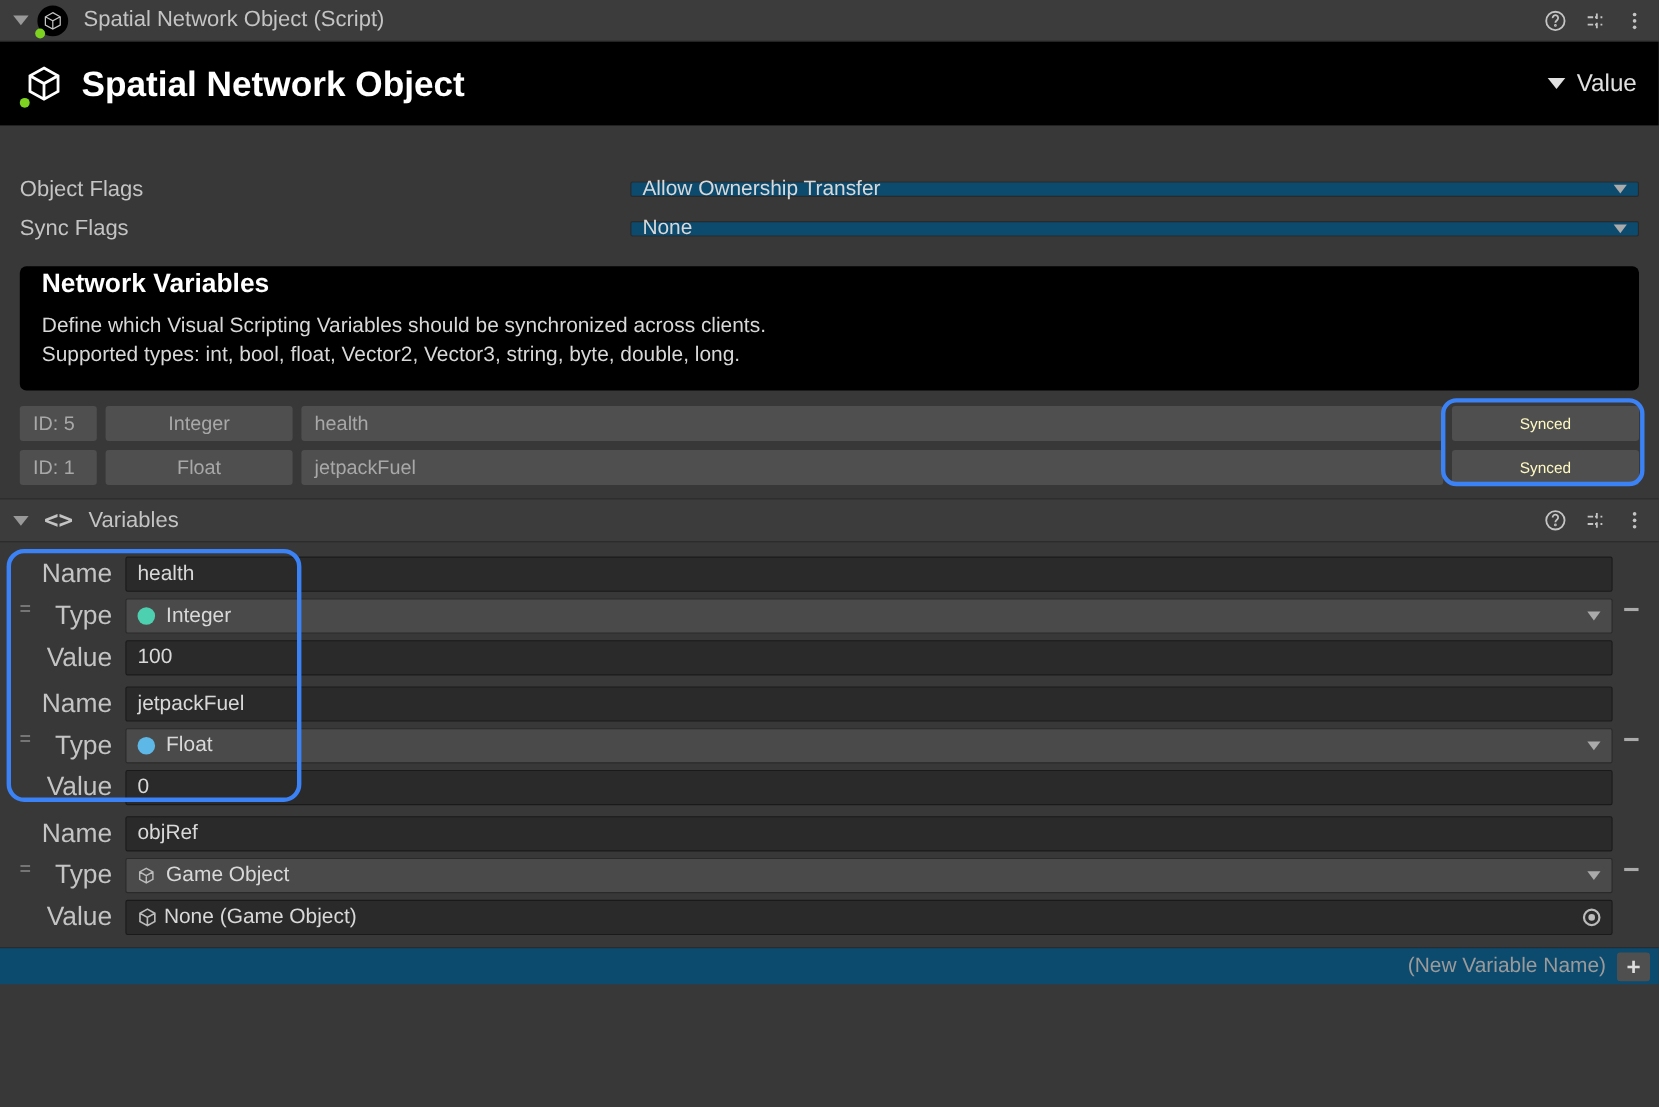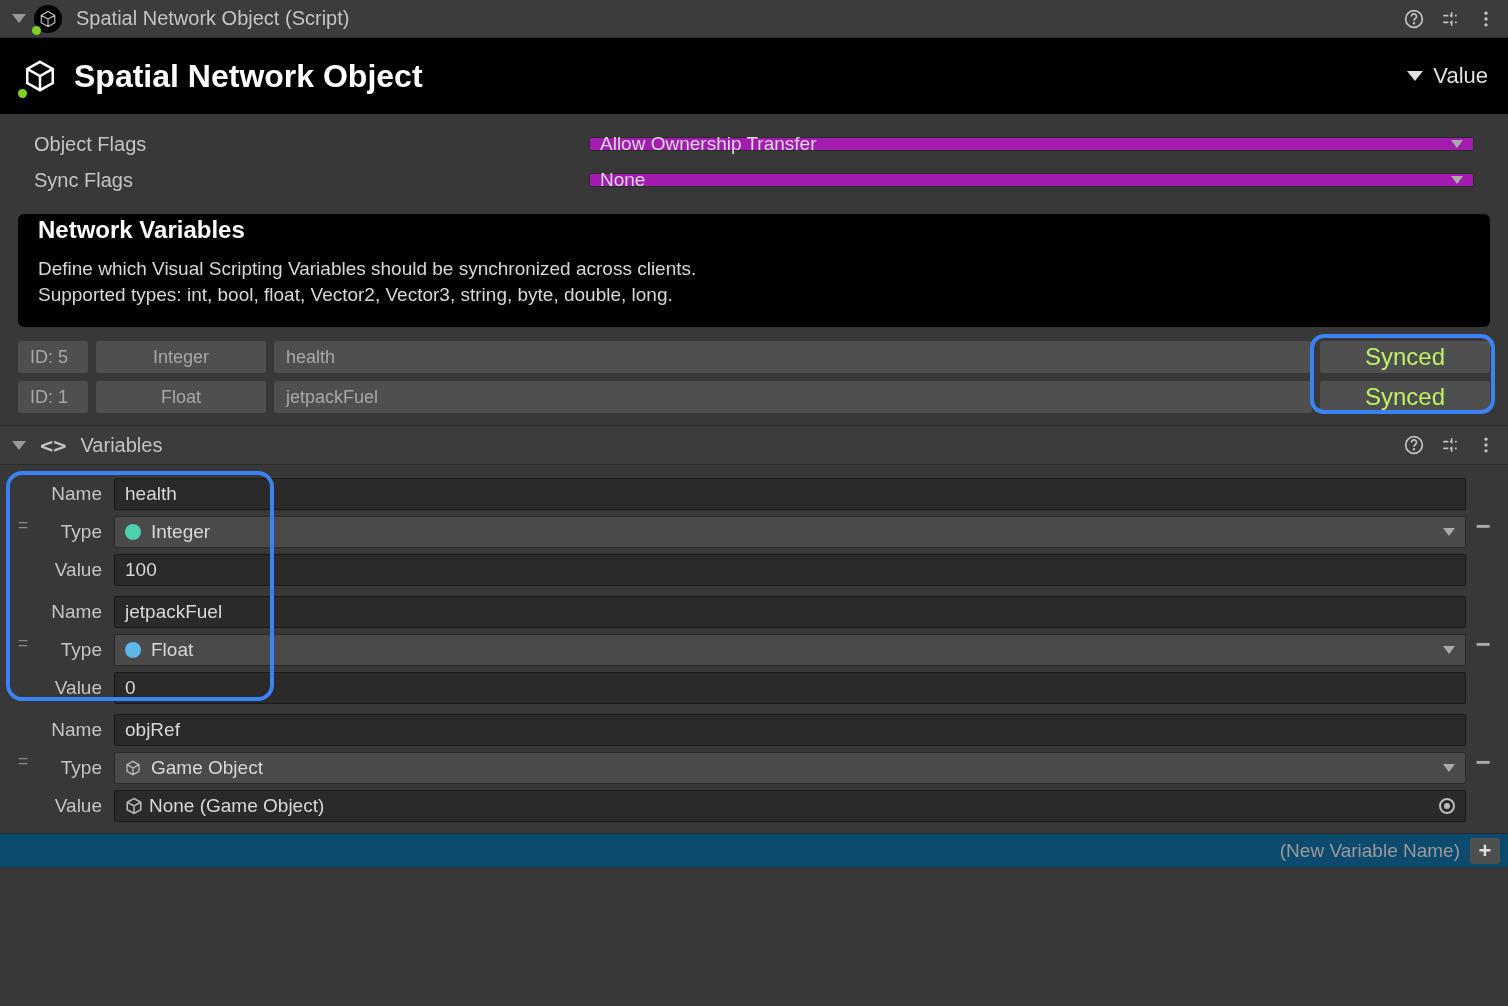--- a/index.html
+++ b/index.html
@@ -59,26 +59,26 @@
     align-items: center;
     justify-content: space-between;
   }
   .title-band .hex-icon { width: 40px; height: 40px; background: transparent; }
   .title-band .hex-icon svg { width: 34px; height: 34px; }
   .big-title { color: #fff; font-size: 32px; font-weight: 700; flex: 1; }
   .more-dropdown { display: flex; align-items: center; gap: 10px; color: #e0e0e0; font-size: 22px; cursor: pointer; }
   .more-dropdown .tri { width:0;height:0;border-left:8px solid transparent;border-right:8px solid transparent;border-top:10px solid #e0e0e0; }
   
   
-  .props { padding: 12px 34px 4px; }
+  .props { padding: 12px 18px 4px; margin-top: 28px; }
   .prop-row { display: flex; align-items: center; height: 36px; gap: 10px; }
   .prop-label { width: 545px; font-size: 20px; color: #c4c4c4; }
   .dropdown {
     flex: 1;
-    background: #a21caf;
+    background: #0c4a6e;
     height: 14px;
     display: flex;
     align-items: center;
     padding: 0 10px;
     border: 1px solid #2a2a2a;
     border-radius: 2px;
     color: #d8d8d8;
     font-size: 19px;
     cursor: pointer;
     position: relative;
@@ -103,21 +103,21 @@
     height: 32px;
     border-radius: 3px;
     display: flex; align-items: center;
     padding: 0 12px;
     color: #a8a8a8;
     font-size: 18px;
   }
   .pill.id { width: 70px; }
   .pill.type { width: 170px; justify-content: center; }
   .pill.name { flex: 1; }
-  .pill.synced { width: 170px; justify-content: center; color: #bef264; font-size: 24px; }
+  .pill.synced { width: 170px; justify-content: center; color: #fef9c3; font-size: 14px; }
   .synced-highlight {
     position: absolute;
     right: 13px; top: -3px;
     width: 185px; height: 80px;
     border: 4px solid #3b82f6;
     border-radius: 14px;
     pointer-events: none;
   }
   
   
@@ -132,21 +132,21 @@
   }
   .vars-header .code-icon { font-family: monospace; font-size: 22px; font-weight: bold; color: #c4c4c4; margin: 0 14px 0 6px; }
   .vars-header .title { font-size: 20px; color: #c4c4c4; flex: 1; }
   
   
   .vars-body { padding: 10px 8px 4px 8px; position: relative; }
   .var-entry { display: flex; align-items: flex-start; margin-bottom: 4px; }
   .drag-handle { width: 30px; color: #888; font-size: 18px; text-align: center; padding-top: 40px; }
   .var-fields { flex: 1; }
   .vf-row { display: flex; align-items: center; height: 38px; gap: 6px; }
-  .vf-label { width: 70px; text-align: right; font-size: 19px; color: #c4c4c4; padding-right: 6px; }
+  .vf-label { width: 70px; text-align: right; font-size: 24px; color: #c4c4c4; padding-right: 6px; }
   .vf-input {
     flex: 1;
     background: #2a2a2a;
     height: 32px;
     border: 1px solid #1a1a1a;
     border-radius: 2px;
     color: #d8d8d8;
     padding: 0 10px;
     font-size: 19px;
     display: flex;

